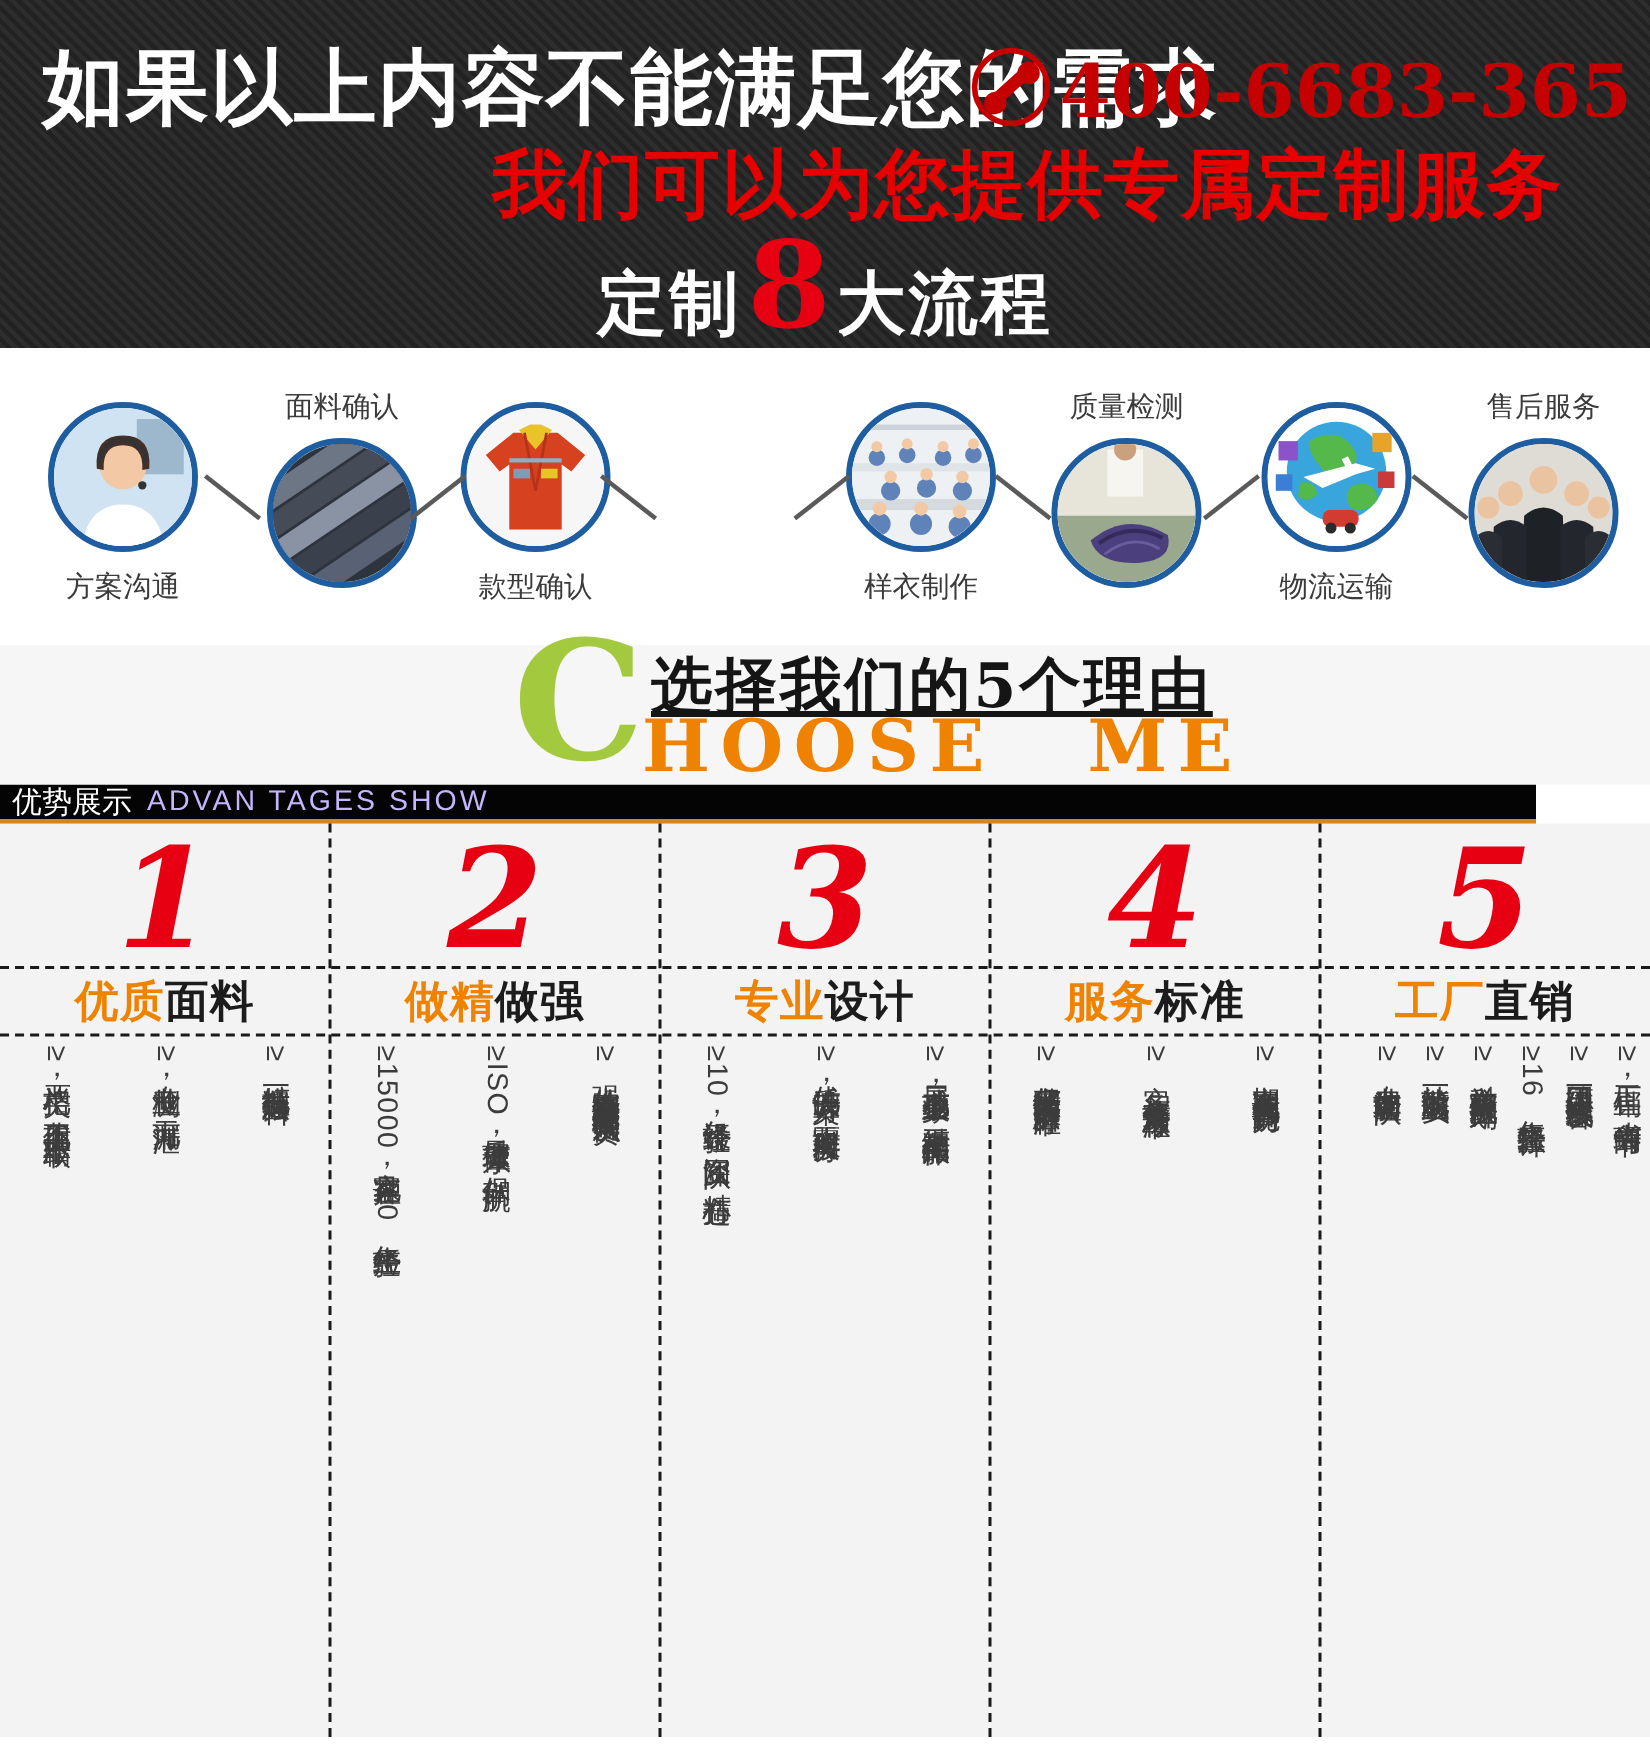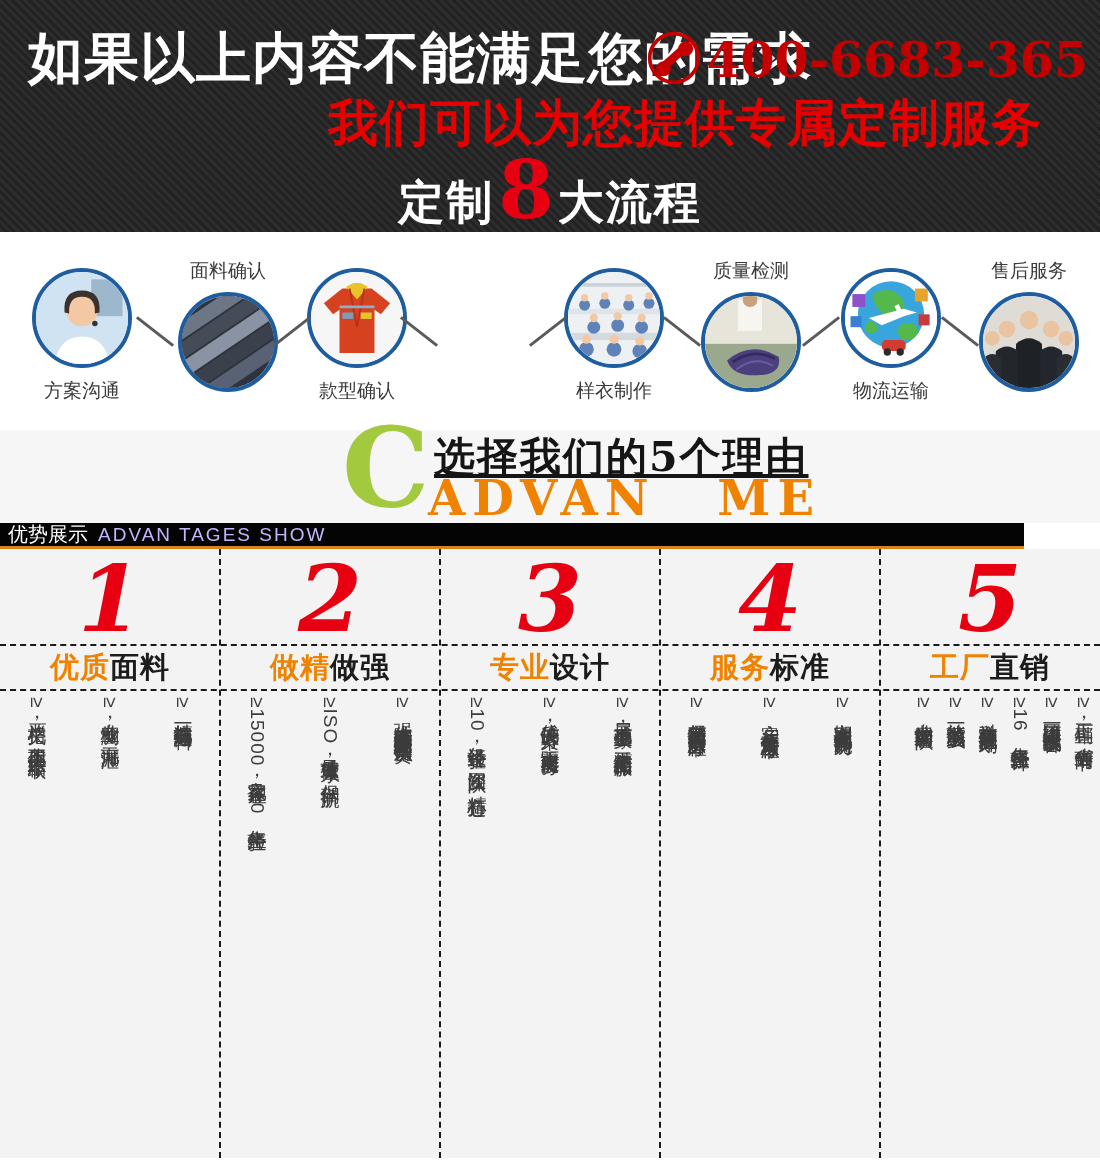--- a/index.html
+++ b/index.html
@@ -265,21 +265,21 @@
   <div class="conn down" style="left:396px"></div>
   <div class="conn up" style="left:525px"></div>
   <div class="conn down" style="left:659px"></div>
   <div class="conn up" style="left:798px"></div>
   <div class="conn down" style="left:937px"></div>
 </div>
 
 <div class="choose">
   <div class="big-c">C</div>
   <div class="choose-cn">选择我们的5个理由</div>
-  <div class="choose-en">ADVAN ME</div>
+  <div class="choose-en">HOOSE ME</div>
 </div>
 
 <div class="adv-bar">
   <span class="adv-cn">优势展示</span>
   <span class="adv-en">ADVAN TAGES SHOW</span>
 </div>
 
 <div class="reasons">
   <div class="vline" style="left:219px"></div>
   <div class="vline" style="left:439px"></div>

